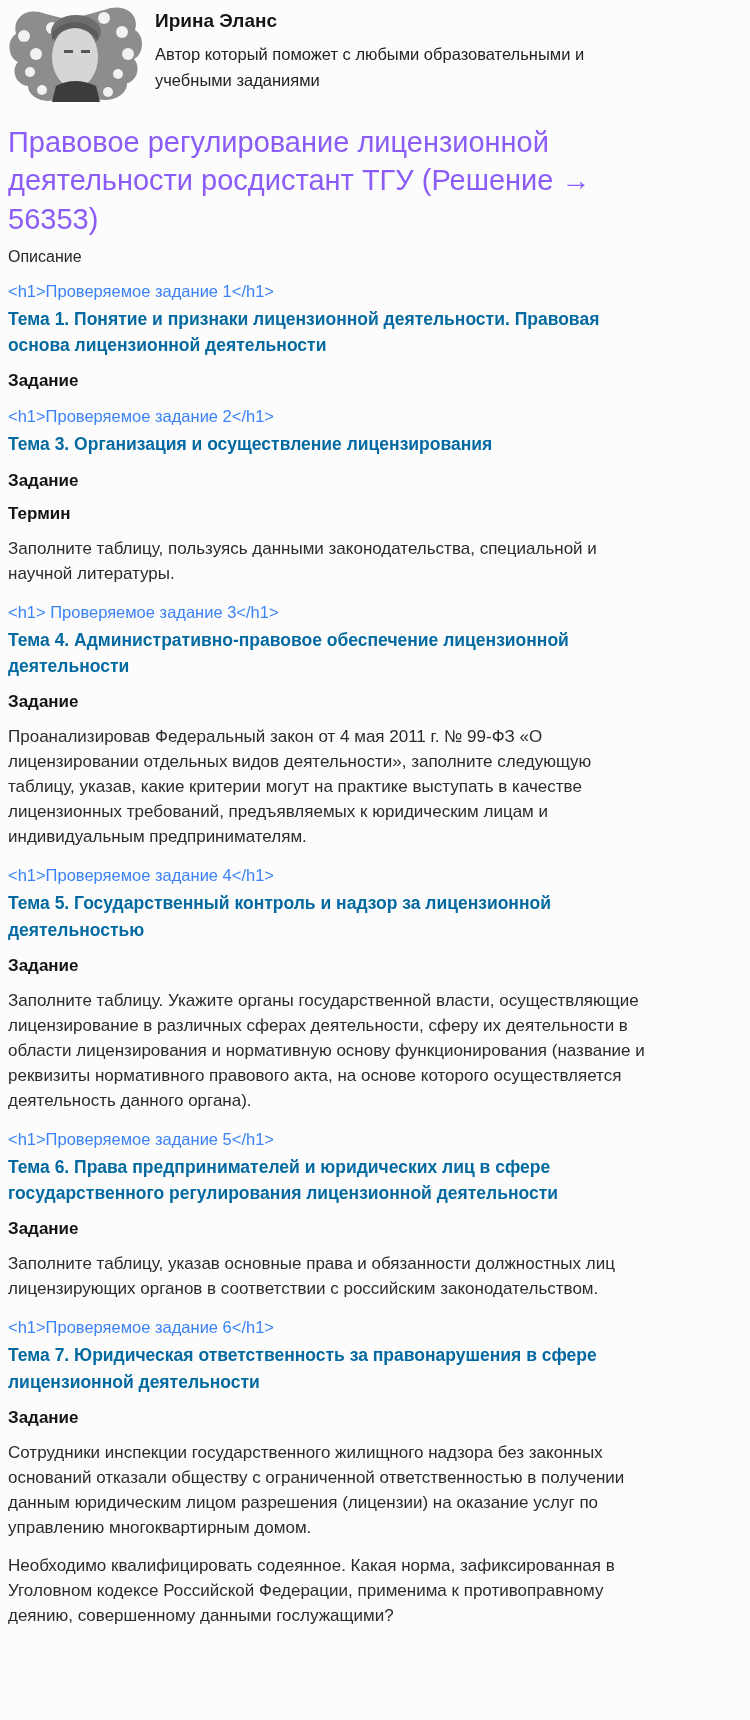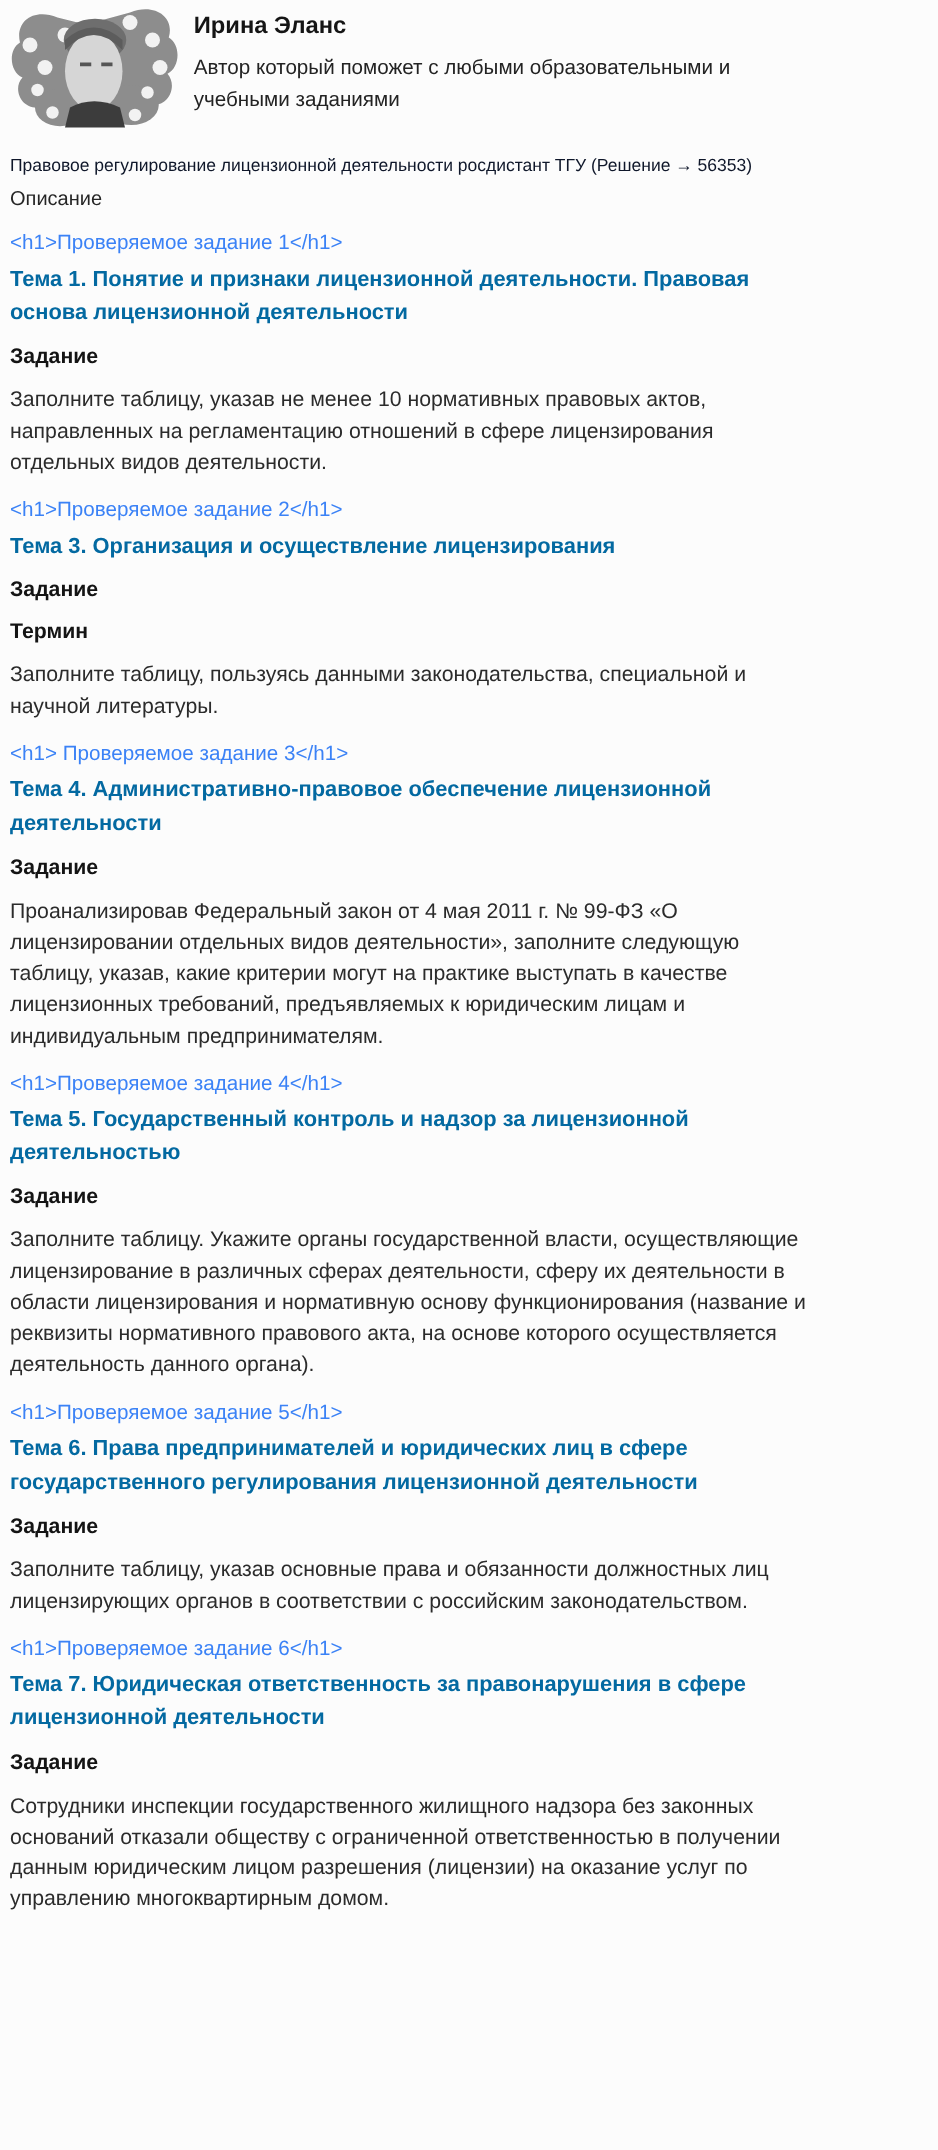--- a/index.html
+++ b/index.html
@@ -11,21 +11,21 @@
   .page{
     width:666px;height:1720px;box-sizing:border-box;
     padding:2px 10px 0 8px;overflow:hidden;background:#fcfcfc;
   }
   .profile-header{display:flex;gap:12px;align-items:flex-start;margin-bottom:8px;}
   .avatar{width:135px;height:103px;flex:0 0 auto;}
   .author-info{padding-top:8px;}
   .author-name{font-size:19px;font-weight:700;color:#151515;margin:0 0 10px 0;}
   .author-desc{font-size:16.5px;line-height:1.55;color:#232323;max-width:580px;}
   .doc-title{
-    font-size:14px;font-weight:400;color:#0f172a;line-height:1.32;
+    font-size:29px;font-weight:400;color:#8b5cf6;line-height:1.32;
     margin:18px 12px 10px 0;max-width:700px;
   }
   .desc-label{font-size:16px;color:#262626;margin:0 0 2px 0;}
   .block{max-width:726px;}
   .block-code{font-size:16.5px;color:#3b82f6;margin:14px 0 2px 0;line-height:1.4;}
   .block-heading{font-size:17.5px;font-weight:700;color:#0369a1;line-height:1.5;margin:3px 0 13px 0;}
   .block-sublabel{font-size:17px;font-weight:700;color:#141414;margin:13px 0;}
   .block-paragraph{font-size:17px;line-height:1.47;margin:13px 0;color:#2b2b2b;}
   .block-terms{font-size:17px;font-weight:700;line-height:1.5;margin:13px 0;color:#141414;}
 </style>
@@ -72,21 +72,20 @@
     </div>
   </header>
 
   <main>
     <h1 class="doc-title">Правовое регулирование лицензионной деятельности росдистант ТГУ (Решение → 56353)</h1>
     <div class="desc-label">Описание</div>
     <div id="blocks">
         <div class="block block-code">&lt;h1&gt;Проверяемое задание 1&lt;/h1&gt;</div>
         <div class="block block-heading">Тема 1. Понятие и признаки лицензионной деятельности. Правовая основа лицензионной деятельности</div>
         <div class="block block-sublabel">Задание</div>
-        <div class="block block-paragraph">Заполните таблицу, указав не менее 10 нормативных правовых актов, направленных на регламентацию отношений в сфере лицензирования отдельных видов деятельности.</div>
         <div class="block block-code">&lt;h1&gt;Проверяемое задание 2&lt;/h1&gt;</div>
         <div class="block block-heading">Тема 3. Организация и осуществление лицензирования</div>
         <div class="block block-sublabel">Задание</div>
         <div class="block block-sublabel">Термин</div>
         <div class="block block-paragraph">Заполните таблицу, пользуясь данными законодательства, специальной и научной литературы.</div>
         <div class="block block-code">&lt;h1&gt; Проверяемое задание 3&lt;/h1&gt;</div>
         <div class="block block-heading">Тема 4. Административно-правовое обеспечение лицензионной деятельности</div>
         <div class="block block-sublabel">Задание</div>
         <div class="block block-paragraph">Проанализировав Федеральный закон от 4 мая 2011 г. № 99-ФЗ «О лицензировании отдельных видов деятельности», заполните следующую таблицу, указав, какие критерии могут на практике выступать в качестве лицензионных требований, предъявляемых к юридическим лицам и индивидуальным предпринимателям.</div>
         <div class="block block-code">&lt;h1&gt;Проверяемое задание 4&lt;/h1&gt;</div>
@@ -94,16 +93,17 @@
         <div class="block block-sublabel">Задание</div>
         <div class="block block-paragraph">Заполните таблицу. Укажите органы государственной власти, осуществляющие лицензирование в различных сферах деятельности, сферу их деятельности в области лицензирования и нормативную основу функционирования (название и реквизиты нормативного правового акта, на основе которого осуществляется деятельность данного органа).</div>
         <div class="block block-code">&lt;h1&gt;Проверяемое задание 5&lt;/h1&gt;</div>
         <div class="block block-heading">Тема 6. Права предпринимателей и юридических лиц в сфере государственного регулирования лицензионной деятельности</div>
         <div class="block block-sublabel">Задание</div>
         <div class="block block-paragraph">Заполните таблицу, указав основные права и обязанности должностных лиц лицензирующих органов в соответствии с российским законодательством.</div>
         <div class="block block-code">&lt;h1&gt;Проверяемое задание 6&lt;/h1&gt;</div>
         <div class="block block-heading">Тема 7. Юридическая ответственность за правонарушения в сфере лицензионной деятельности</div>
         <div class="block block-sublabel">Задание</div>
         <div class="block block-paragraph">Сотрудники инспекции государственного жилищного надзора без законных оснований отказали обществу с ограниченной ответственностью в получении данным юридическим лицом разрешения (лицензии) на оказание услуг по управлению многоквартирным домом.</div>
+        <div class="block block-paragraph">Необходимо квалифицировать содеянное. Какая норма, зафиксированная в Уголовном кодексе Российской Федерации, применима к противоправному деянию, совершенному данными гослужащими?</div>
       </div>
   </main>
 
 </div>
 
 </body></html>

